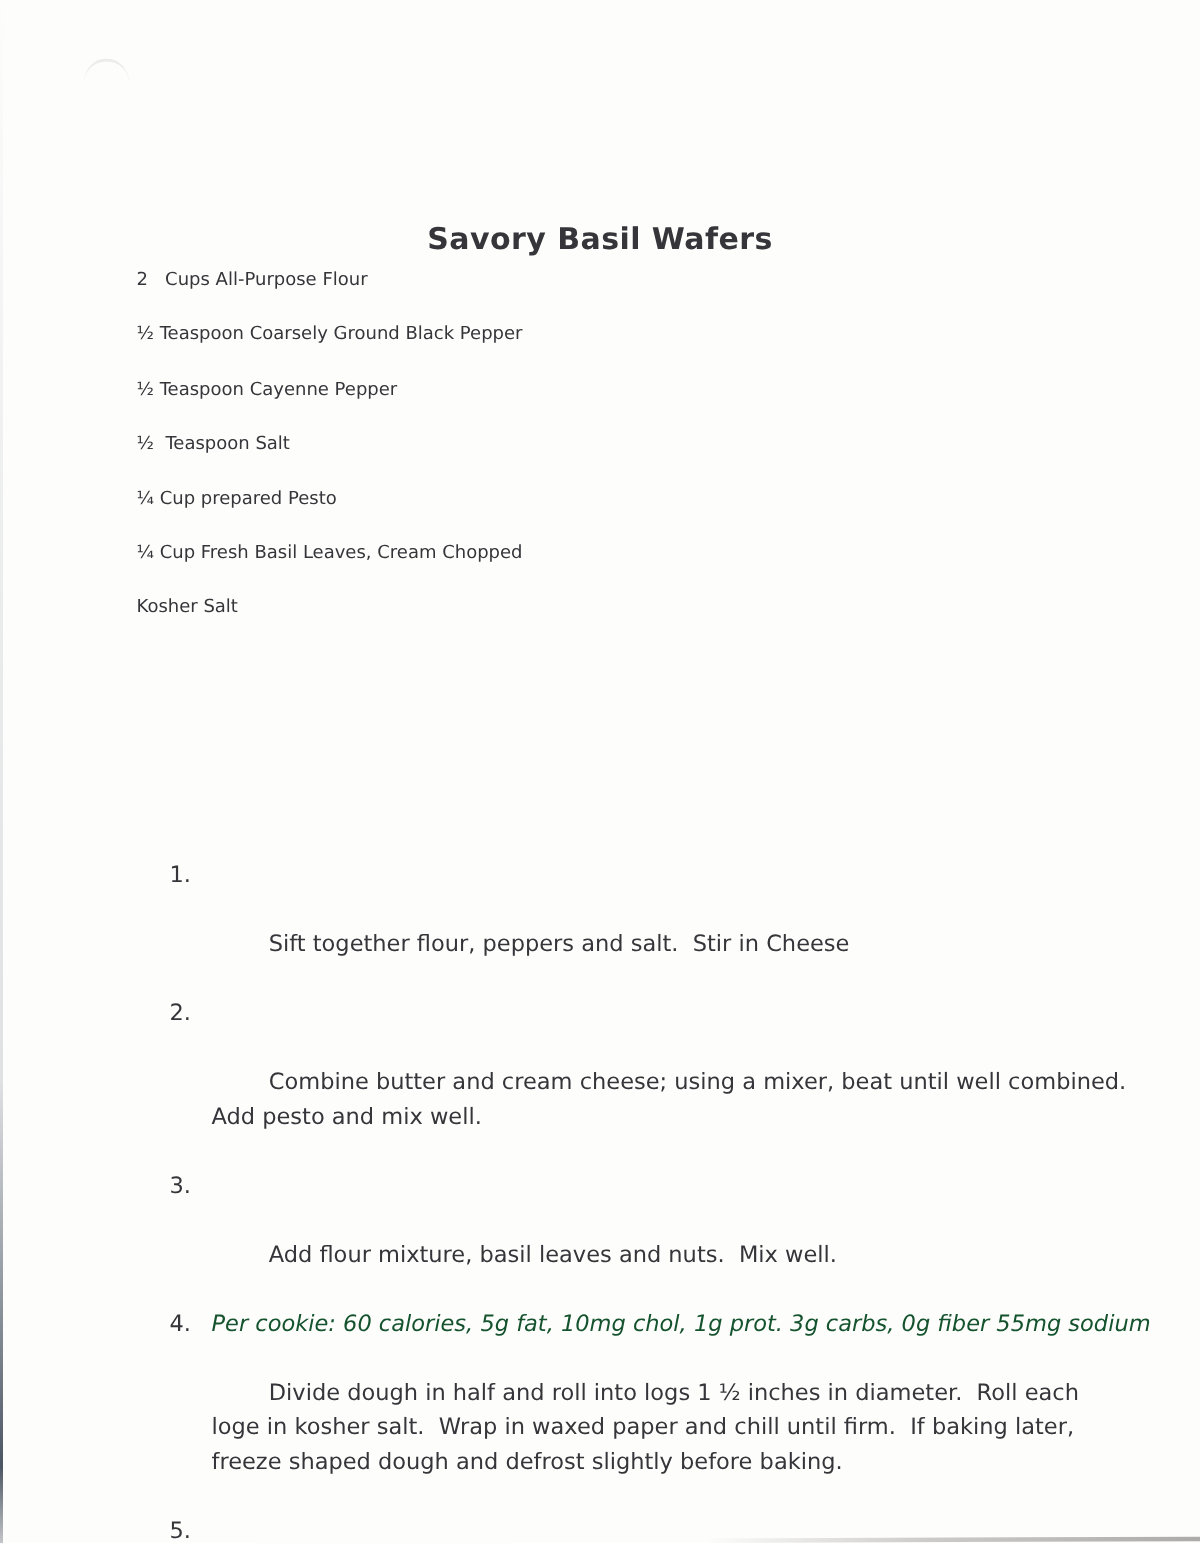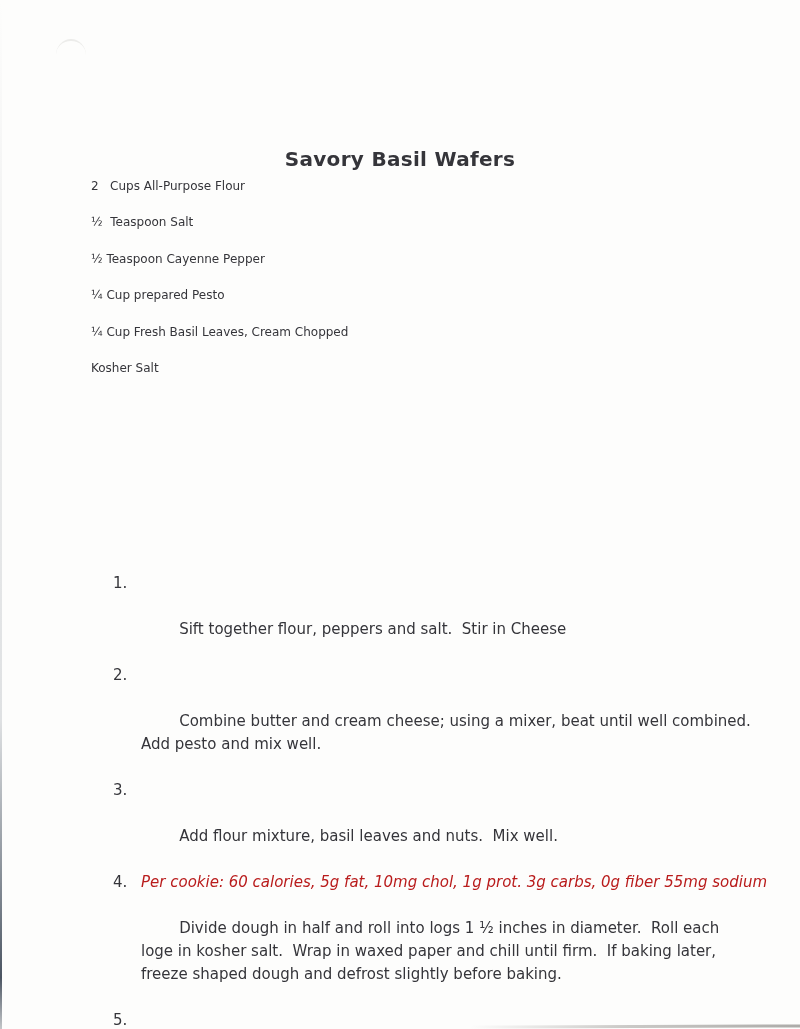--- a/index.html
+++ b/index.html
@@ -99,42 +99,43 @@
     width: 24px;
   }
   .nutrition {
     position: absolute;
     top: 871px;
     left: 141px;
     font-size: 15px;
     line-height: 23px;
     font-style: italic;
     white-space: pre;
-    color: #b91c1c;
+    color: #14532d;
   }
 </style>
 </head>
 <body>
 
 <div class="page">
 
   <div class="scan-arc"></div>
   <div class="left-edge"></div>
   <div class="bottom-shadow"></div>
 
   <h1 class="title">Savory Basil Wafers</h1>
 
   <div class="ingredients">
 
       <div class="ingredient">2   Cups All-Purpose Flour</div>
 
+      <div class="ingredient">½ Teaspoon Coarsely Ground Black Pepper</div>
+
+      <div class="ingredient">½ Teaspoon Cayenne Pepper</div>
 
       <div class="ingredient">½  Teaspoon Salt</div>
-
-      <div class="ingredient">½ Teaspoon Cayenne Pepper</div>
 
 
 
 
       <div class="ingredient">¼ Cup prepared Pesto</div>
 
       <div class="ingredient">¼ Cup Fresh Basil Leaves, Cream Chopped</div>
 
 
       <div class="ingredient">Kosher Salt</div>

